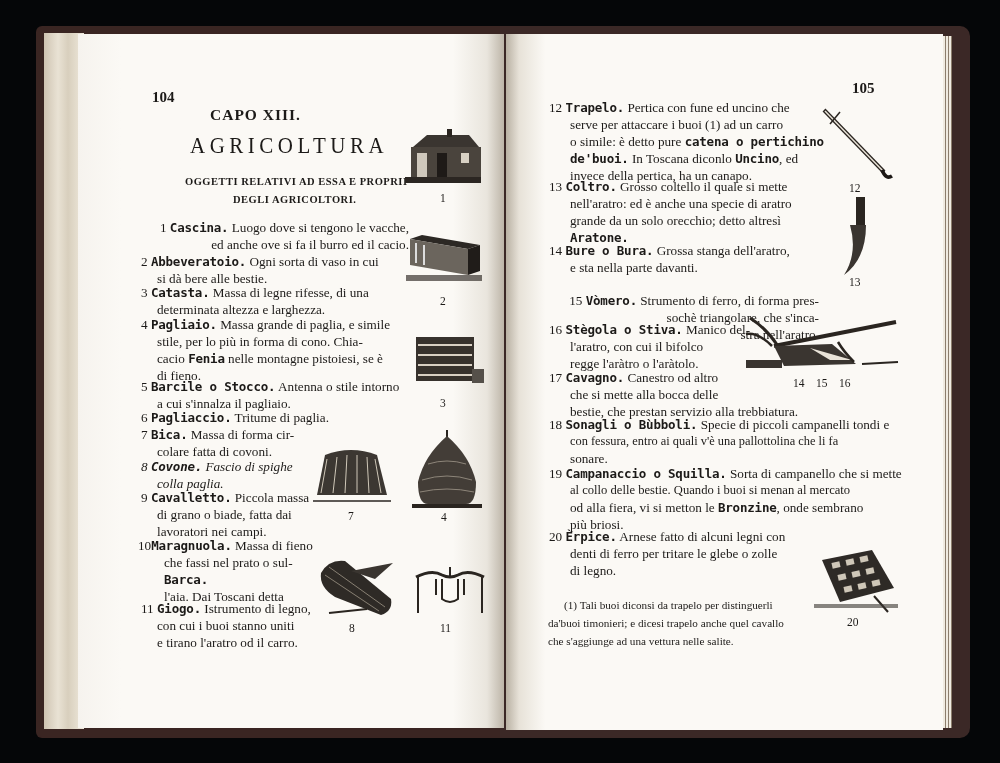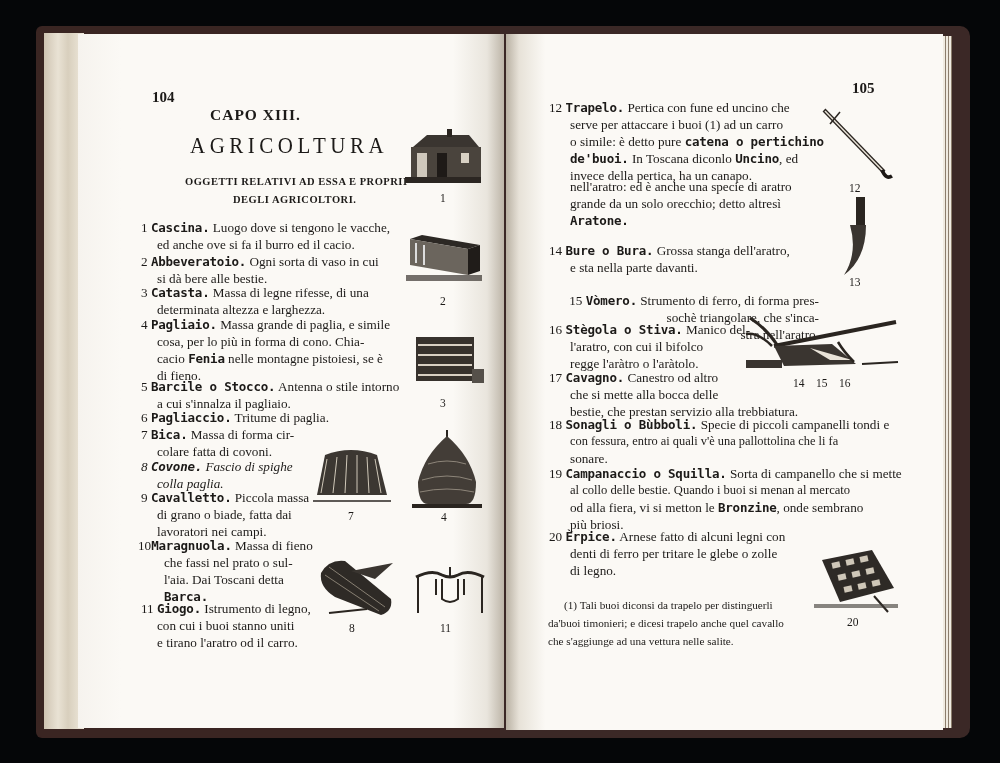--- a/index.html
+++ b/index.html
@@ -41,35 +41,35 @@
 <div class="fore-right"></div>
 
 <div class="page page-left"></div>
 
 <div class="pnum" style="left:152px;top:89px;">104</div>
 <div class="capo">CAPO XIII.</div>
 <div class="title">AGRICOLTURA</div>
 <div class="sub" style="left:173px;top:176px;">OGGETTI RELATIVI AD ESSA E PROPRII</div>
 <div class="sub" style="left:221px;top:194px;">DEGLI AGRICOLTORI.</div>
 
-<div class="entry" style="left:141px;top:219px;width:255px;">
+<div class="entry" style="left:154px;top:219px;width:255px;text-align:right;">
   <span class="line"><span>1</span> <b>Cascina.</b> <span>Luogo dove si tengono le vacche,</span></span>
   <span class="line ind">ed anche ove si fa il burro ed il cacio.</span>
 </div>
 <div class="entry" style="left:141px;top:253px;width:255px;">
   <span class="line"><span>2</span> <b>Abbeveratoio.</b> <span>Ogni sorta di vaso in cui</span></span>
   <span class="line ind">si dà bere alle bestie.</span>
 </div>
 <div class="entry" style="left:141px;top:284px;width:255px;">
   <span class="line"><span>3</span> <b>Catasta.</b> <span>Massa di legne rifesse, di una</span></span>
   <span class="line ind">determinata altezza e larghezza.</span>
 </div>
 <div class="entry" style="left:141px;top:316px;width:255px;">
   <span class="line"><span>4</span> <b>Pagliaio.</b> <span>Massa grande di paglia, e simile</span></span>
-  <span class="line ind">cosa, per lo più in forma di cono. Chia-</span>
+  <span class="line ind">stile, per lo più in forma di cono. Chia-</span>
   <span class="line ind"><span>cacio</span> <b>Fenia</b> <span>nelle montagne pistoiesi, se è</span></span>
   <span class="line ind">di fieno.</span>
 </div>
 <div class="entry" style="left:141px;top:378px;width:255px;">
   <span class="line"><span>5</span> <b>Barcile o Stocco.</b> <span>Antenna o stile intorno</span></span>
   <span class="line ind">a cui s'innalza il pagliaio.</span>
 </div>
 <div class="entry" style="left:141px;top:409px;width:255px;">
   <span class="line"><span>6</span> <b>Pagliaccio.</b> <span>Tritume di paglia.</span></span>
 </div>
@@ -82,22 +82,22 @@
   <span class="line ind">colla paglia.</span>
 </div>
 <div class="entry" style="left:141px;top:489px;width:180px;">
   <span class="line"><span>9</span> <b>Cavalletto.</b> <span>Piccola massa</span></span>
   <span class="line ind">di grano o biade, fatta dai</span>
   <span class="line ind">lavoratori nei campi.</span>
 </div>
 <div class="entry" style="left:138px;top:537px;width:180px;">
   <span class="line"><span>10</span><b>Maragnuola.</b> <span>Massa di fieno</span></span>
   <span class="line ind" style="padding-left:26px">che fassi nel prato o sul-</span>
+  <span class="line ind" style="padding-left:26px"><b>Barca.</b></span>
   <span class="line ind" style="padding-left:26px">l'aia. Dai Toscani detta</span>
-  <span class="line ind" style="padding-left:26px"><b>Barca.</b></span>
 </div>
 <div class="entry" style="left:141px;top:600px;width:180px;">
   <span class="line"><span>11</span> <b>Giogo.</b> <span>Istrumento di legno,</span></span>
   <span class="line ind">con cui i buoi stanno uniti</span>
   <span class="line ind">e tirano l'aratro od il carro.</span>
 </div>
 
 <svg class="fig" style="left:403px;top:127px;" width="80" height="62">
   <polygon points="10,20 24,8 66,8 76,20" fill="#3a3530"></polygon>
   <rect x="44" y="2" width="5" height="8" fill="#2a2520"></rect>
@@ -184,20 +184,21 @@
 <div class="pnum" style="left:852px;top:80px;">105</div>
 
 <div class="entry" style="left:549px;top:99px;width:270px;">
   <span class="line"><span>12</span> <b>Trapelo.</b> <span>Pertica con fune ed uncino che</span></span>
   <span class="line ind" style="padding-left:21px">serve per attaccare i buoi (1) ad un carro</span>
   <span class="line ind" style="padding-left:21px"><span>o simile: è detto pure</span> <b>catena o pertichino</b></span>
   <span class="line ind" style="padding-left:21px"><b>de'buoi.</b> <span>In Toscana diconlo</span> <b>Uncino</b><span>, ed</span></span>
   <span class="line ind" style="padding-left:21px">invece della pertica, ha un canapo.</span>
 </div>
 <div class="entry" style="left:549px;top:178px;width:270px;">
+  <span class="line"><span>13</span> <b>Coltro.</b> <span>Grosso coltello il quale si mette</span></span>
   <span class="line ind" style="padding-left:21px">nell'aratro: ed è anche una specie di aratro</span>
   <span class="line ind" style="padding-left:21px">grande da un solo orecchio; detto altresì</span>
   <span class="line ind" style="padding-left:21px"><b>Aratone.</b></span>
 </div>
 <div class="entry" style="left:549px;top:242px;width:270px;">
   <span class="line"><span>14</span> <b>Bure o Bura.</b> <span>Grossa stanga dell'aratro,</span></span>
   <span class="line ind" style="padding-left:21px">e sta nella parte davanti.</span>
 </div>
 <div class="entry" style="left:549px;top:292px;width:270px;text-align:right;">
   <span class="line"><span>15</span> <b>Vòmero.</b> <span>Strumento di ferro, di forma pres-</span></span>

